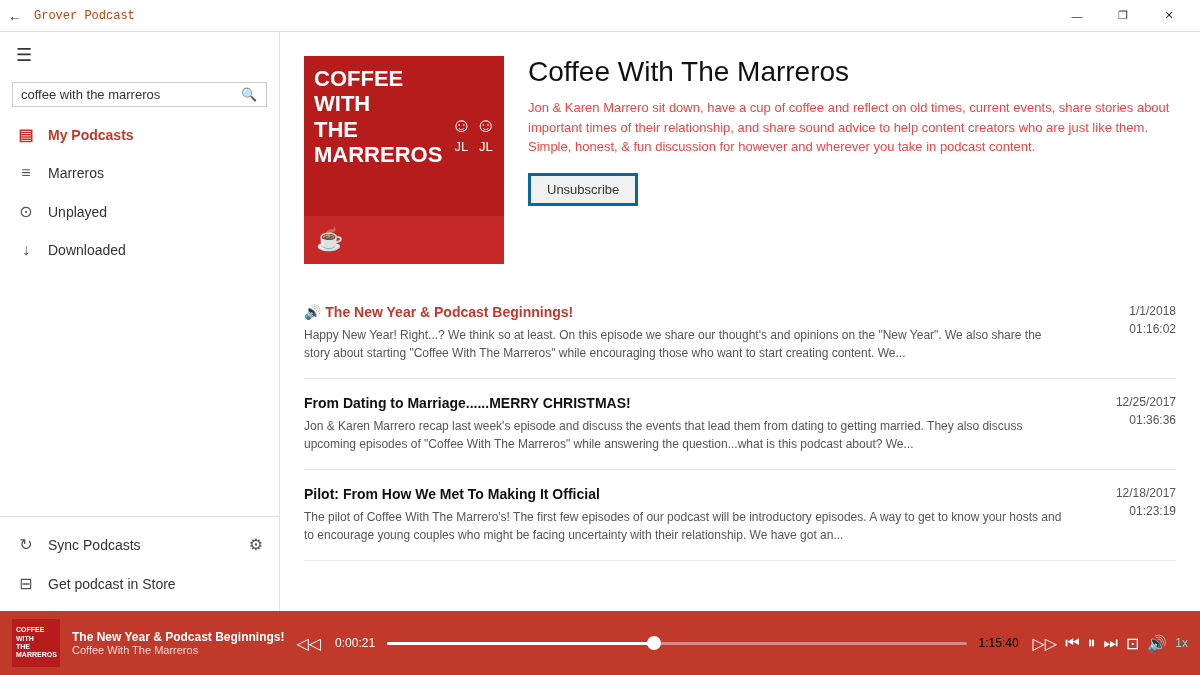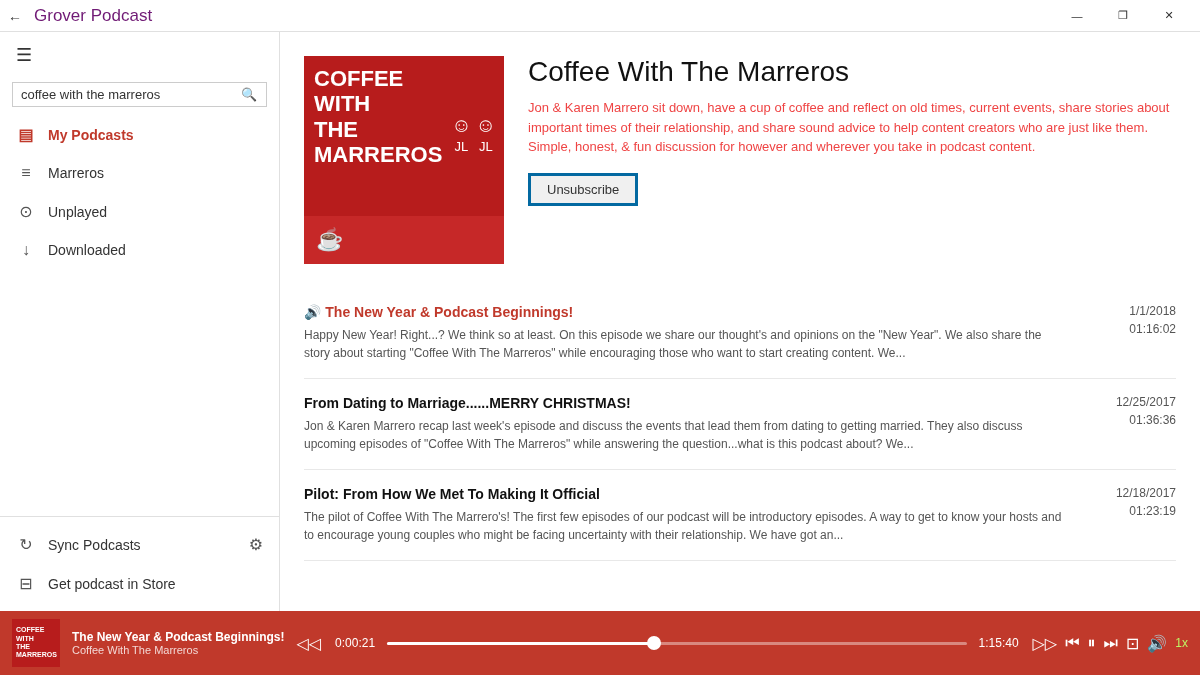--- a/index.html
+++ b/index.html
@@ -9,21 +9,21 @@
     .titlebar {
       height: 32px;
       background: #fff;
       display: flex;
       align-items: center;
       padding: 0 8px;
       border-bottom: 1px solid #e0e0e0;
       flex-shrink: 0;
     }
     .titlebar-back { font-size: 14px; color: #333; cursor: pointer; margin-right: 12px; }
-    .titlebar-title { font-size: 17px; color: #701a75; flex: 1; }
+    .titlebar-title { font-size: 12px; color: #c2410c; flex: 1; font-family: Liberation Mono, monospace; }
     .titlebar-controls { display: flex; gap: 0; }
     .titlebar-btn {
       width: 46px; height: 32px;
       display: flex; align-items: center; justify-content: center;
       font-size: 11px; color: #333; cursor: pointer;
     }
 
     
     .app-body {
       display: flex;
@@ -243,24 +243,24 @@
     }
     .progress-thumb {
       width: 14px; height: 14px;
       background: #fff;
       border-radius: 50%;
       position: absolute;
       top: 50%;
       transform: translateY(-50%);
       cursor: pointer;
     }
-    .player-time-right { font-size: 12px; color: #ffffff; min-width: 42px; }
+    .player-time-right { font-size: 12px; color: #000000; min-width: 42px; }
     .player-right-controls { display: flex; align-items: center; gap: 8px; color: #fff; }
     .player-right-btn { font-size: 16px; color: #fff; cursor: pointer; }
-    .player-speed { font-size: 12px; color: #bef264; cursor: pointer; }
+    .player-speed { font-size: 12px; color: #5eead4; cursor: pointer; }
   </style>
 </head>
 <body>
 
 <div class="titlebar">
   <span class="titlebar-back">←</span>
   <span class="titlebar-title">Grover Podcast</span>
   <div class="titlebar-controls">
     <div class="titlebar-btn">—</div>
     <div class="titlebar-btn">❐</div>

